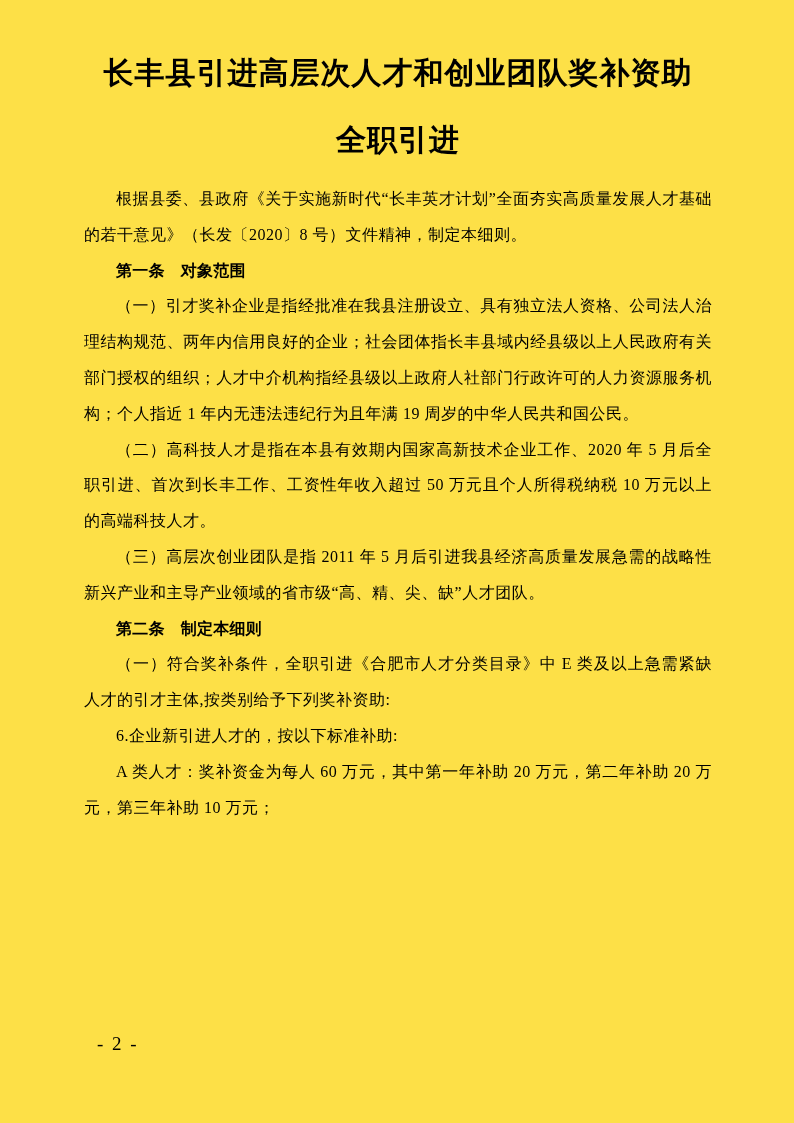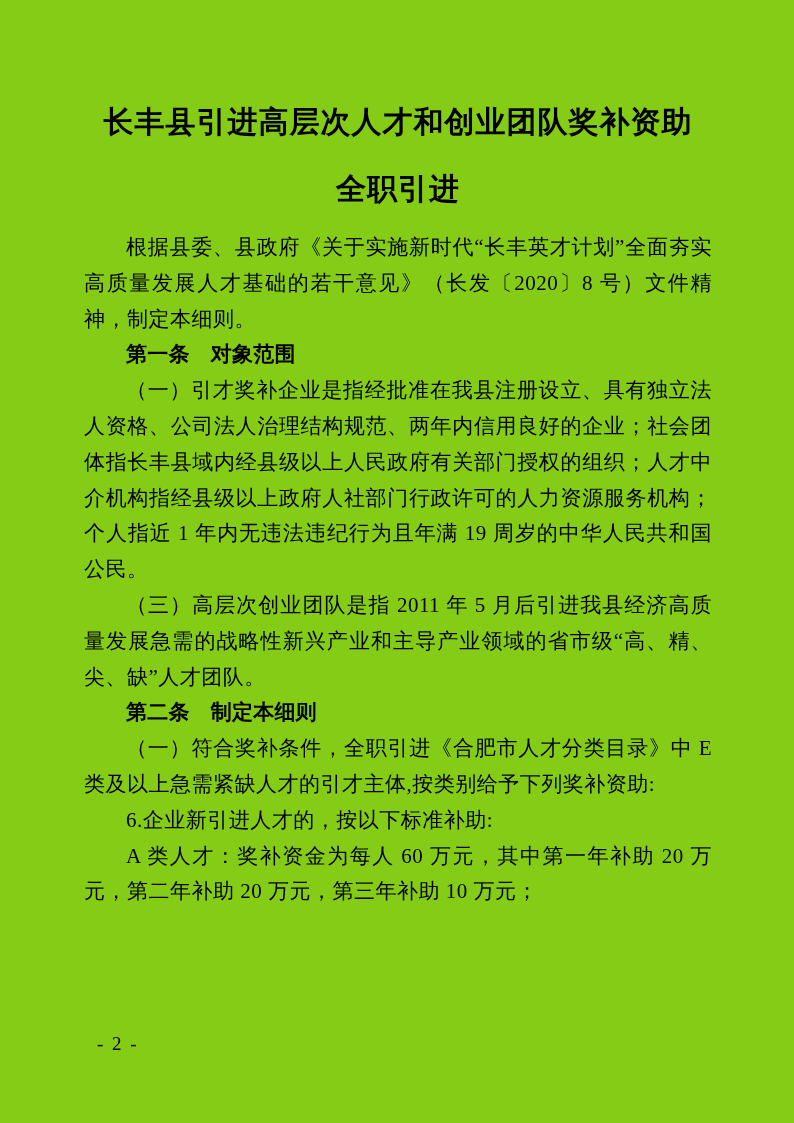--- a/index.html
+++ b/index.html
@@ -5,38 +5,38 @@
   html, body {
     margin: 0;
     padding: 0;
     background: #ffffff;
   }
   .page {
     position: relative;
     width: 794px;
     height: 1123px;
     margin: 0 auto;
-    background: #84cc16;
+    background: #fde047;
     color: #000000;
     overflow: hidden;
     box-sizing: border-box;
-    padding: 88px 82px 0 84px;
+    padding: 39px 82px 0 84px;
   }
   .doc-title {
     text-align: center;
     font-family: "Liberation Serif", "DejaVu Serif", serif;
     font-weight: bold;
     font-size: 30px;
     line-height: 67px;
     letter-spacing: 1px;
   }
   .doc-body {
     margin-top: 8px;
     font-family: "Liberation Serif", "DejaVu Serif", serif;
-    font-size: 21px;
+    font-size: 16px;
     line-height: 35.8px;
     text-align: justify;
     text-justify: inter-ideograph;
     letter-spacing: 0.5px;
   }
   .para {
     margin: 0;
     text-indent: 2em;
   }
   .para.heading {
@@ -60,20 +60,21 @@
 
   <div class="doc-title">
     <div>长丰县引进高层次人才和创业团队奖补资助</div>
     <div>全职引进</div>
   </div>
 
   <div class="doc-body">
     <p class="para">根据县委、县政府《关于实施新时代“长丰英才计划”全面夯实高质量发展人才基础的若干意见》（长发〔2020〕8 号）文件精神，制定本细则。</p>
     <p class="para heading">第一条　对象范围</p>
     <p class="para">（一）引才奖补企业是指经批准在我县注册设立、具有独立法人资格、公司法人治理结构规范、两年内信用良好的企业；社会团体指长丰县域内经县级以上人民政府有关部门授权的组织；人才中介机构指经县级以上政府人社部门行政许可的人力资源服务机构；个人指近 1 年内无违法违纪行为且年满 19 周岁的中华人民共和国公民。</p>
+    <p class="para">（二）高科技人才是指在本县有效期内国家高新技术企业工作、2020 年 5 月后全职引进、首次到长丰工作、工资性年收入超过 50 万元且个人所得税纳税 10 万元以上的高端科技人才。</p>
     <p class="para">（三）高层次创业团队是指 2011 年 5 月后引进我县经济高质量发展急需的战略性新兴产业和主导产业领域的省市级“高、精、尖、缺”人才团队。</p>
     <p class="para heading">第二条　制定本细则</p>
     <p class="para">（一）符合奖补条件，全职引进《合肥市人才分类目录》中 E 类及以上急需紧缺人才的引才主体,按类别给予下列奖补资助:</p>
     <p class="para">6.企业新引进人才的，按以下标准补助:</p>
     <p class="para">A 类人才：奖补资金为每人 60 万元，其中第一年补助 20 万元，第二年补助 20 万元，第三年补助 10 万元；</p>
   </div>
 
   <div class="page-number">- 2 -</div>
 
 </div>

